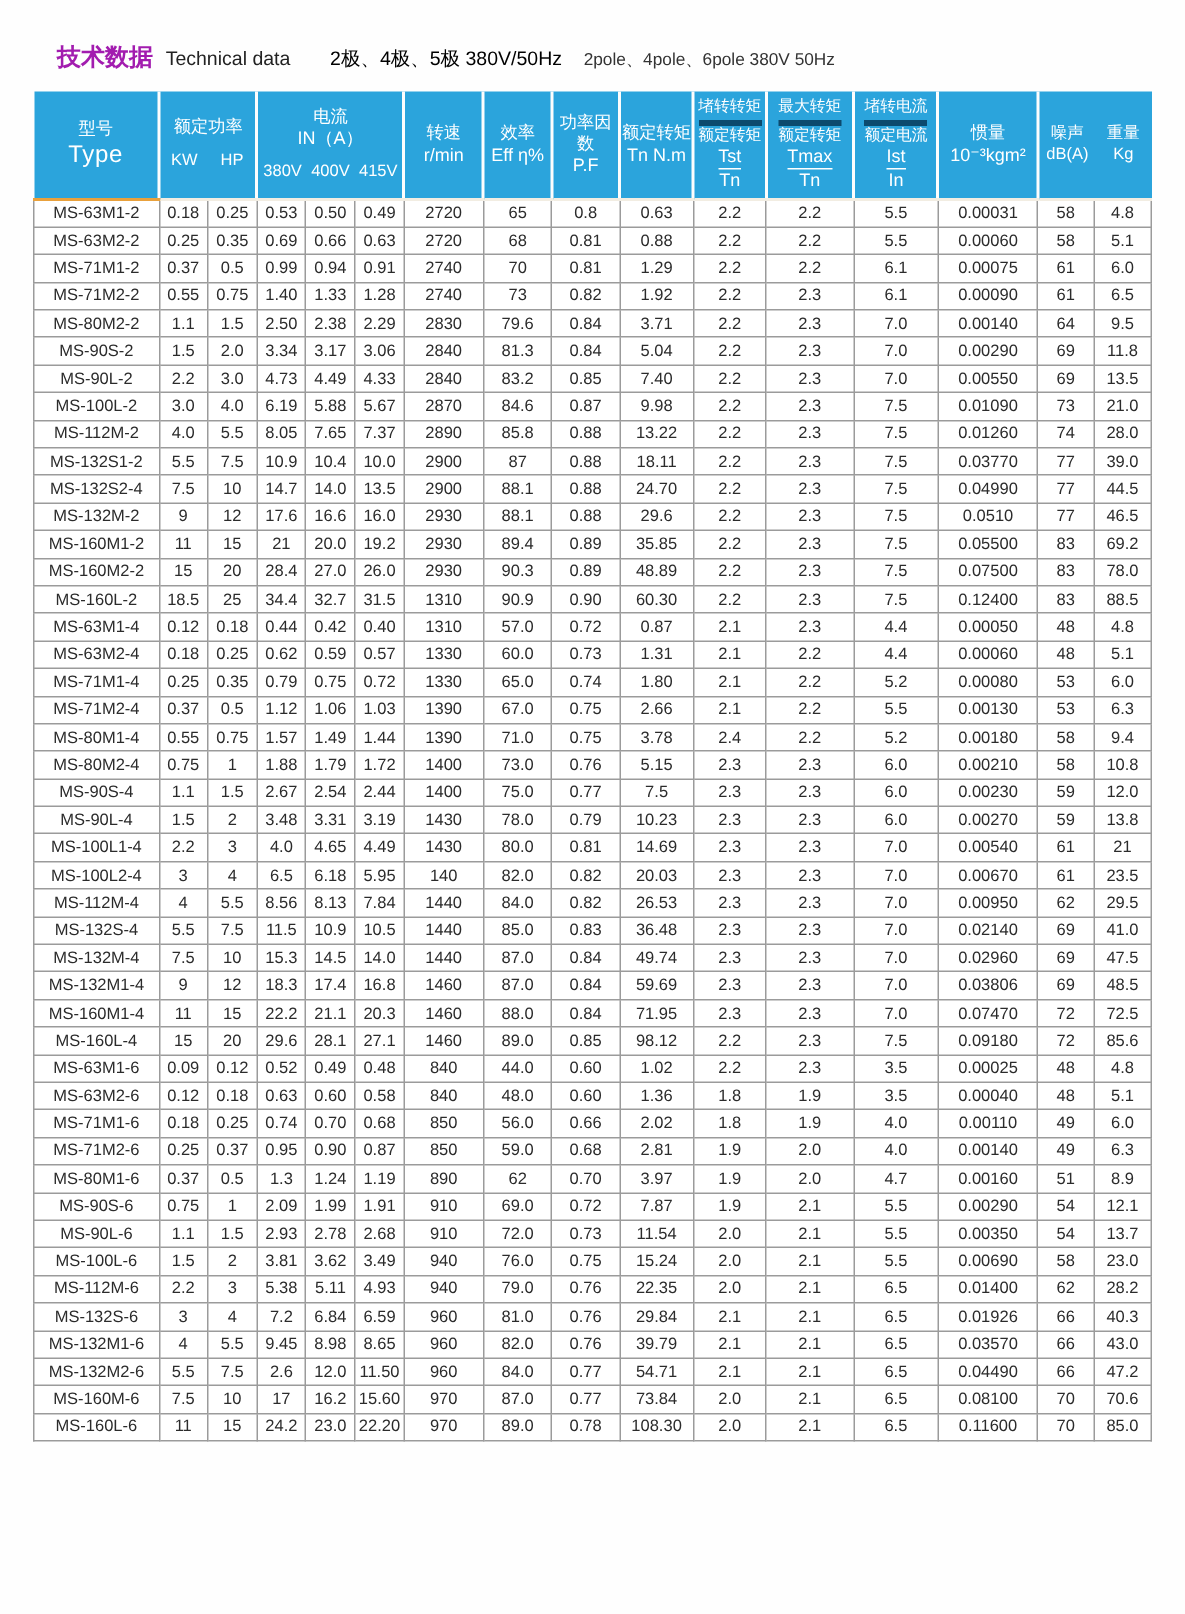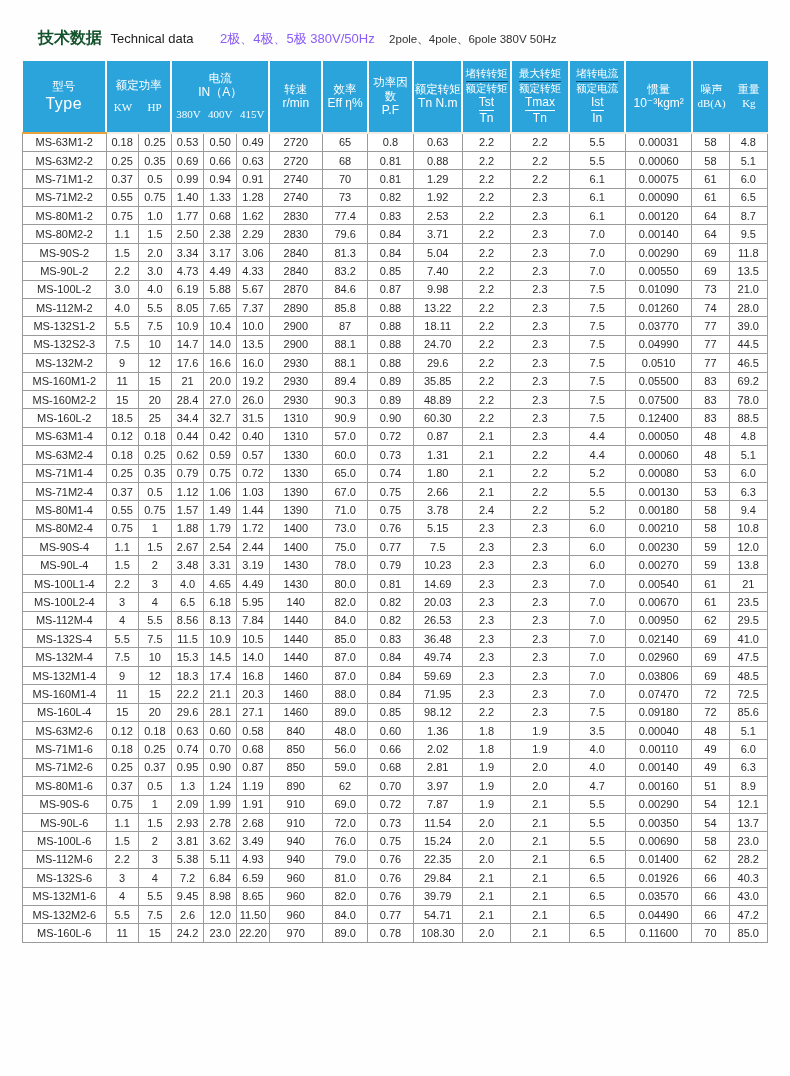--- a/index.html
+++ b/index.html
@@ -7,23 +7,23 @@
   body {
     width:790px; height:1076px;
     background:#fefefe;
     font-family:"Liberation Sans","DejaVu Sans",sans-serif;
     color:#222;
   }
   .title-bar {
     padding:28px 0 0 38px;
     white-space:nowrap;
   }
-  .title-cn { font-size:16px; font-weight:bold; color:#14532d;text-align:right; }
+  .title-cn { font-size:16px; font-weight:bold; color:#a21caf;text-align:right; }
   .title-en { font-size:13px; color:#222; margin-left:4px; }
-  .subtitle-cn { font-size:13px; color:#8b5cf6; margin-left:22px; }
+  .subtitle-cn { font-size:13px; color:#000000; margin-left:22px; }
   .subtitle-en { font-size:11.5px; color:#333; margin-left:10px; }
 
   .tbl-wrap { margin:12px 0 0 22px; }
   table {
     border-collapse:collapse;
     table-layout:fixed;
     width:746px;
     font-size:11px;
   }
   thead th {
@@ -37,22 +37,22 @@
     border-left:2px solid #fdfdfd;
     border-bottom:2px solid #f2ede2;
     line-height:1.25;
   }
   thead th:first-child { border-left:none; }
   thead th.type-th { border-bottom:2px solid #e9a13c; }
   .h-cn { font-size:11.5px; }
   .h-en { font-size:12px; }
   .h-en-big { font-size:16px; letter-spacing:0.5px; }
   .h-sub-row { display:flex; justify-content:space-around; margin-top:8px; }
-  .h-sub-row span { flex:1; font-size:11px;font-family:Liberation Serif, serif; }
-  .frac-top { display:inline-block; border-bottom:1px solid #0c4a6e; padding-bottom:1px; font-size:10.5px; }
+  .h-sub-row span { flex:1; font-size:11px; }
+  .frac-top { display:inline-block; border-bottom:4px solid #0c4a6e; padding-bottom:1px; font-size:10.5px; }
   .frac-bot { display:block; font-size:10.5px; }
   .frac-top-en { display:inline-block; border-bottom:1px solid #ffffff; padding-bottom:0; font-size:12px; }
   .frac-bot-en { display:block; font-size:12px; }
   tbody td {
     background:#ffffff;
     border:1px solid #9b9b9b;
     text-align:center;
     height:18.4px;
     padding:0 1px;
     color:#2b2b2b;
@@ -232,38 +232,20 @@
           <td>0.82</td>
           <td>1.92</td>
           <td>2.2</td>
           <td>2.3</td>
           <td>6.1</td>
           <td>0.00090</td>
           <td>61</td>
           <td>6.5</td>
         </tr>
         <tr>
-          <td>MS-80M1-2</td>
-          <td>0.75</td>
-          <td>1.0</td>
-          <td>1.77</td>
-          <td>0.68</td>
-          <td>1.62</td>
-          <td>2830</td>
-          <td>77.4</td>
-          <td>0.83</td>
-          <td>2.53</td>
-          <td>2.2</td>
-          <td>2.3</td>
-          <td>6.1</td>
-          <td>0.00120</td>
-          <td>64</td>
-          <td>8.7</td>
-        </tr>
-        <tr>
           <td>MS-80M2-2</td>
           <td>1.1</td>
           <td>1.5</td>
           <td>2.50</td>
           <td>2.38</td>
           <td>2.29</td>
           <td>2830</td>
           <td>79.6</td>
           <td>0.84</td>
           <td>3.71</td>
@@ -358,21 +340,21 @@
           <td>0.88</td>
           <td>18.11</td>
           <td>2.2</td>
           <td>2.3</td>
           <td>7.5</td>
           <td>0.03770</td>
           <td>77</td>
           <td>39.0</td>
         </tr>
         <tr>
-          <td>MS-132S2-3</td>
+          <td>MS-132S2-4</td>
           <td>7.5</td>
           <td>10</td>
           <td>14.7</td>
           <td>14.0</td>
           <td>13.5</td>
           <td>2900</td>
           <td>88.1</td>
           <td>0.88</td>
           <td>24.70</td>
           <td>2.2</td>
@@ -734,20 +716,38 @@
           <td>1460</td>
           <td>89.0</td>
           <td>0.85</td>
           <td>98.12</td>
           <td>2.2</td>
           <td>2.3</td>
           <td>7.5</td>
           <td>0.09180</td>
           <td>72</td>
           <td>85.6</td>
+        </tr>
+        <tr>
+          <td>MS-63M1-6</td>
+          <td>0.09</td>
+          <td>0.12</td>
+          <td>0.52</td>
+          <td>0.49</td>
+          <td>0.48</td>
+          <td>840</td>
+          <td>44.0</td>
+          <td>0.60</td>
+          <td>1.02</td>
+          <td>2.2</td>
+          <td>2.3</td>
+          <td>3.5</td>
+          <td>0.00025</td>
+          <td>48</td>
+          <td>4.8</td>
         </tr>
         <tr>
           <td>MS-63M2-6</td>
           <td>0.12</td>
           <td>0.18</td>
           <td>0.63</td>
           <td>0.60</td>
           <td>0.58</td>
           <td>840</td>
           <td>48.0</td>
@@ -934,20 +934,38 @@
           <td>0.77</td>
           <td>54.71</td>
           <td>2.1</td>
           <td>2.1</td>
           <td>6.5</td>
           <td>0.04490</td>
           <td>66</td>
           <td>47.2</td>
         </tr>
         <tr>
+          <td>MS-160M-6</td>
+          <td>7.5</td>
+          <td>10</td>
+          <td>17</td>
+          <td>16.2</td>
+          <td>15.60</td>
+          <td>970</td>
+          <td>87.0</td>
+          <td>0.77</td>
+          <td>73.84</td>
+          <td>2.0</td>
+          <td>2.1</td>
+          <td>6.5</td>
+          <td>0.08100</td>
+          <td>70</td>
+          <td>70.6</td>
+        </tr>
+        <tr>
           <td>MS-160L-6</td>
           <td>11</td>
           <td>15</td>
           <td>24.2</td>
           <td>23.0</td>
           <td>22.20</td>
           <td>970</td>
           <td>89.0</td>
           <td>0.78</td>
           <td>108.30</td>

